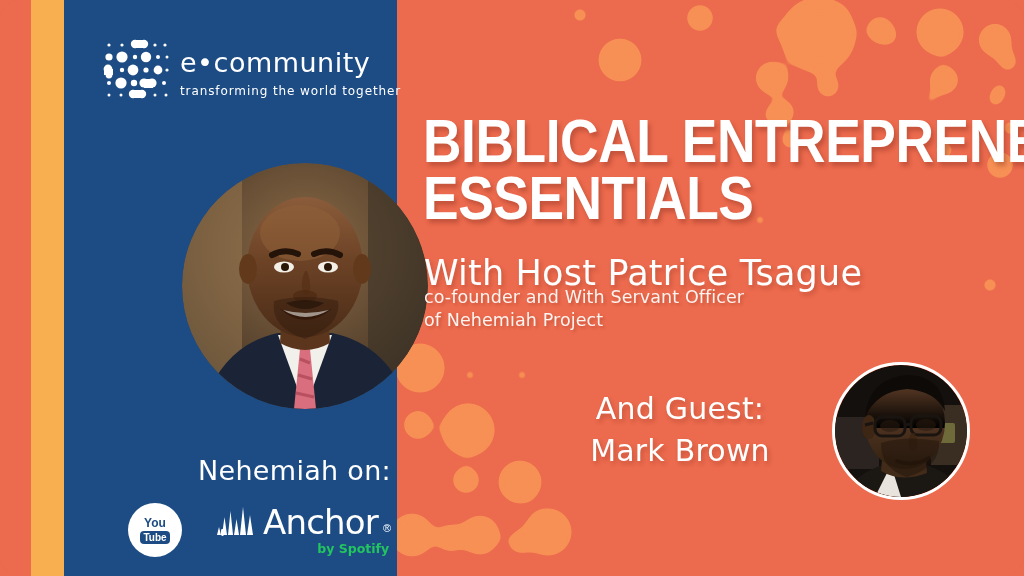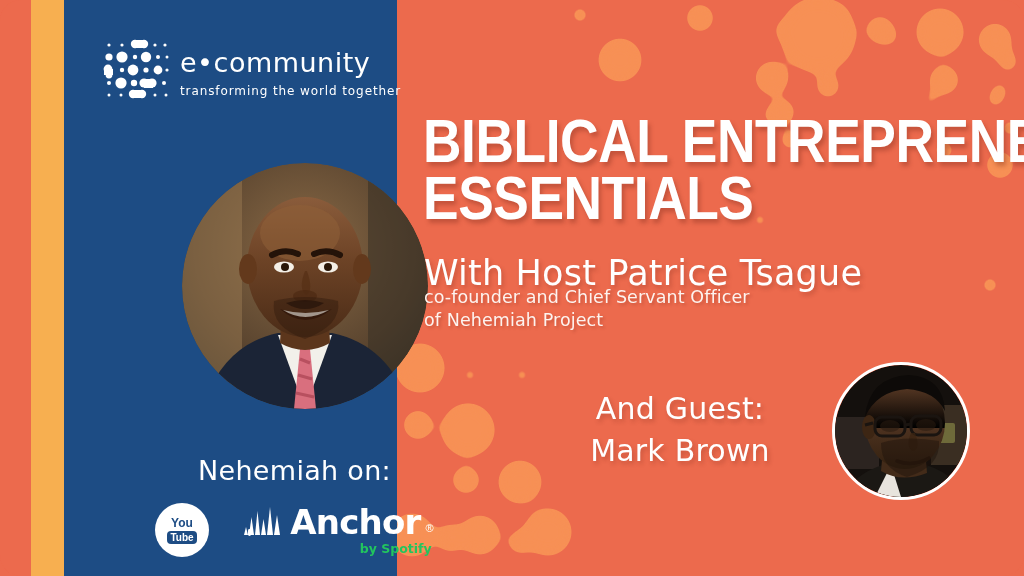--- a/index.html
+++ b/index.html
@@ -46,29 +46,29 @@
   }
   .host-photo svg{display:block;width:246px;height:246px;}
 
   
   .available-label{
     position:absolute;left:64px;top:455px;width:333px;text-align:center;
     color:#ffffff;font-size:27px;letter-spacing:.3px;font-family:"DejaVu Sans",sans-serif;
   }
   .platform-row{
     position:absolute;left:64px;top:503px;width:333px;
-    display:flex;align-items:center;justify-content:center;gap:34px;
+    display:flex;align-items:center;gap:34px;
   }
   .yt-badge{width:54px;height:54px;border-radius:50%;background:#fff;display:flex;align-items:center;justify-content:center;}
   .yt-badge svg{display:block;}
   .anchor-logo{display:flex;flex-direction:column;align-items:flex-end;}
   .anchor-main{display:flex;align-items:center;gap:5px;}
   .anchor-wave svg{display:block;}
   .anchor-word{
-    color:#ffffff;font-size:34px;font-weight:bold;letter-spacing:-.8px;line-height:1;
+    color:#ffffff;font-size:34px;font-weight:normal;letter-spacing:-.8px;line-height:1;
     font-family:"DejaVu Sans",sans-serif;
   }
   .anchor-reg{color:#ffffff;font-size:11px;line-height:1;align-self:flex-end;padding-bottom:5px;}
   .anchor-sub{
     color:#22c55e;font-size:12.5px;font-weight:bold;line-height:1;margin-top:4px;margin-right:2px;
     font-family:"DejaVu Sans",sans-serif;
   }
 
   
   .title-block{position:absolute;left:423px;top:112px;z-index:4;width:590px;}
@@ -351,21 +351,21 @@
   <div class="title-block">
     <div class="main-title">
       <span class="line">BIBLICAL ENTREPRENEURSHIP</span>
       <span class="line">ESSENTIALS</span>
     </div>
   </div>
 
   <div class="host-line">With Host Patrice Tsague</div>
 
   <div class="host-role">
-    <span>co-founder and Chief Servant Officer</span>
+    <span>co-founder and With Servant Officer</span>
     <span>of Nehemiah Project</span>
   </div>
 
   <div class="guest-block">
     <span>And Guest:</span>
     <span>Mark Brown</span>
   </div>
 
   <div class="guest-photo">
     <svg viewBox="0 0 132 132" xmlns="http://www.w3.org/2000/svg">

